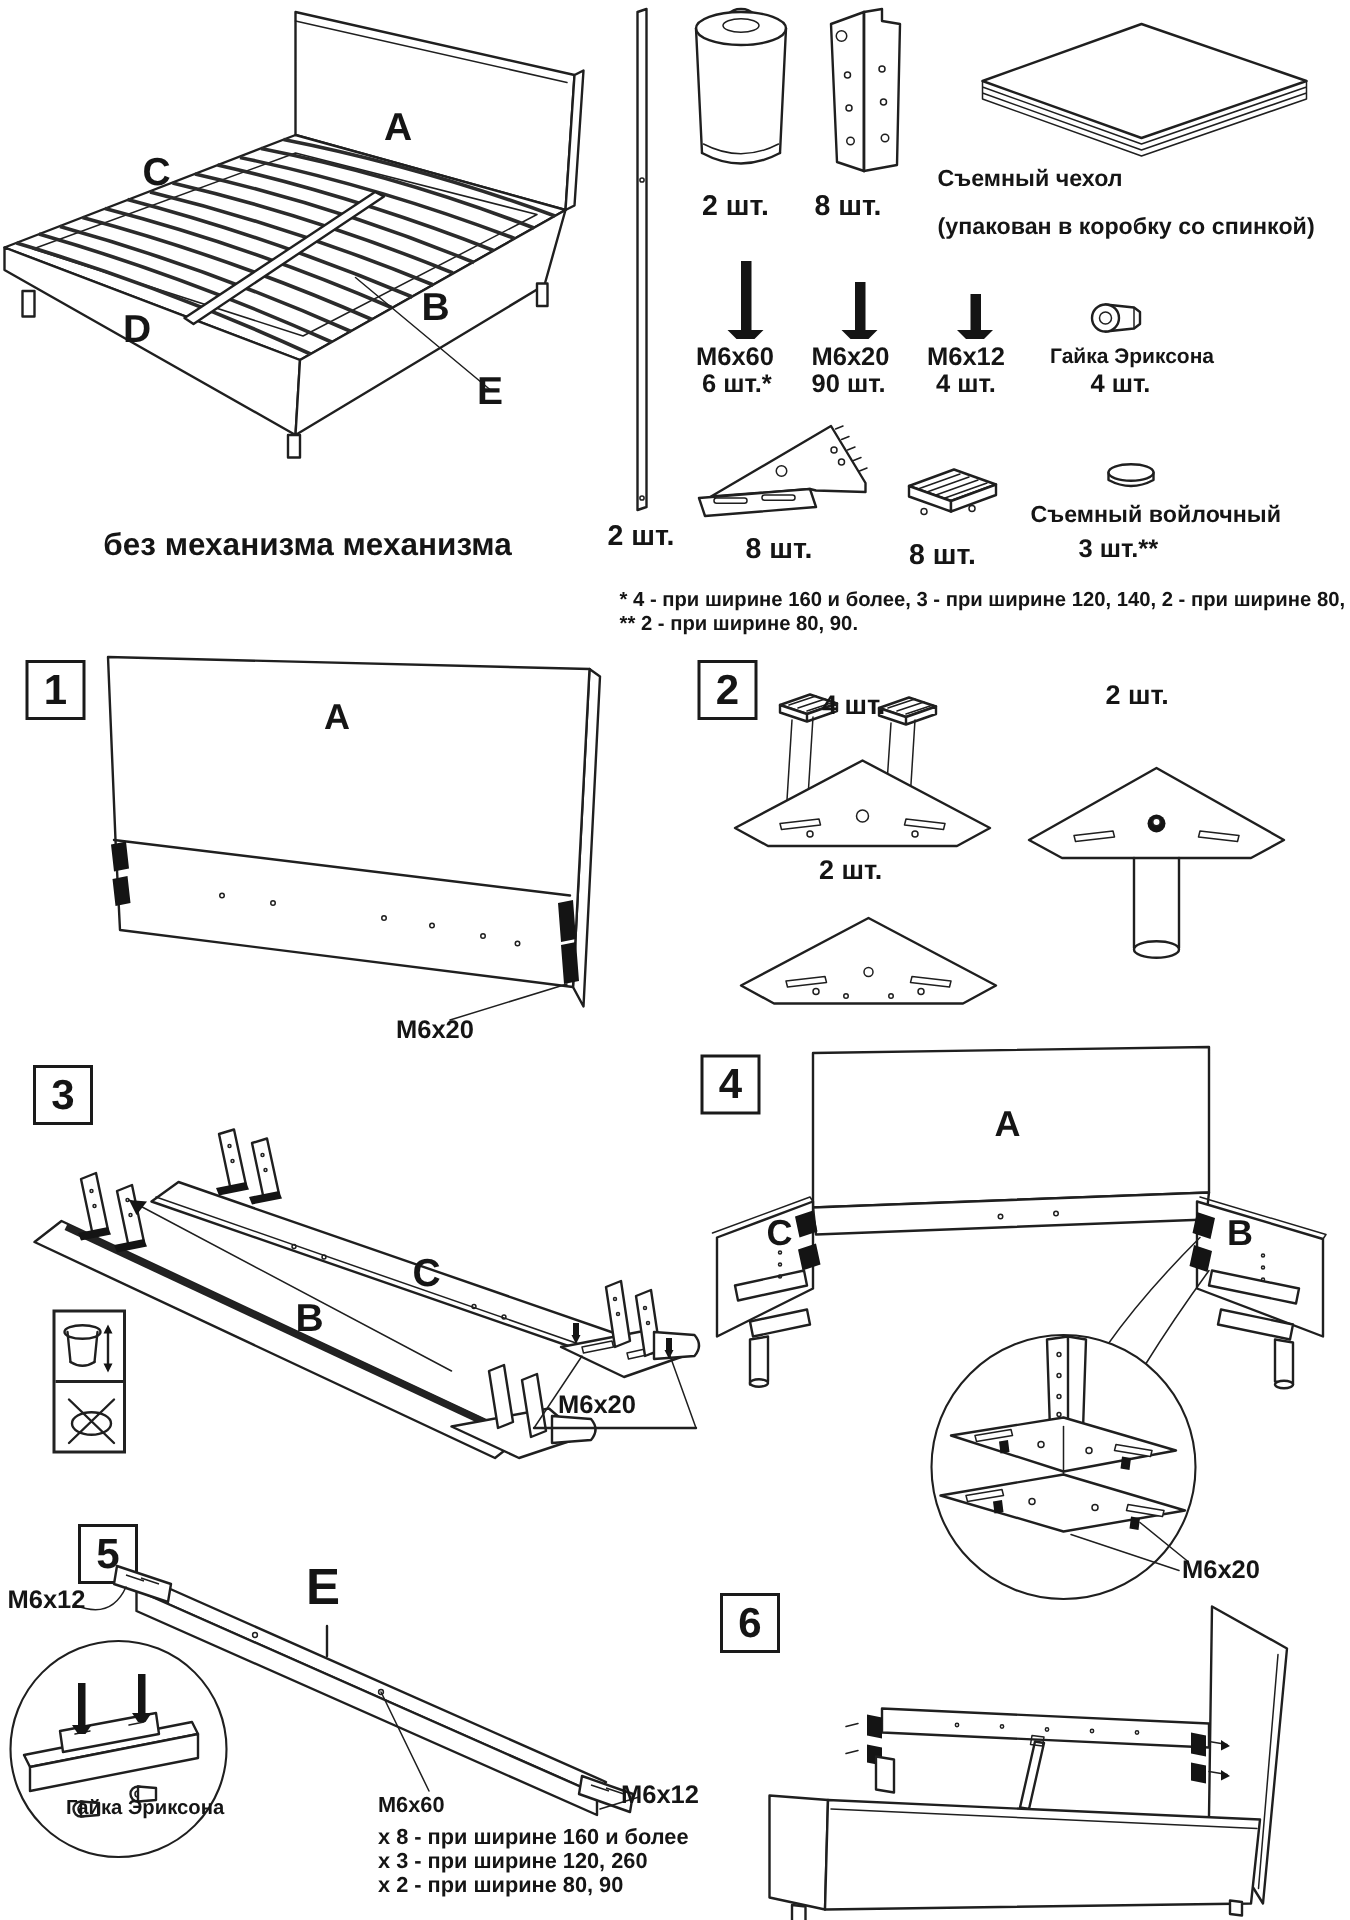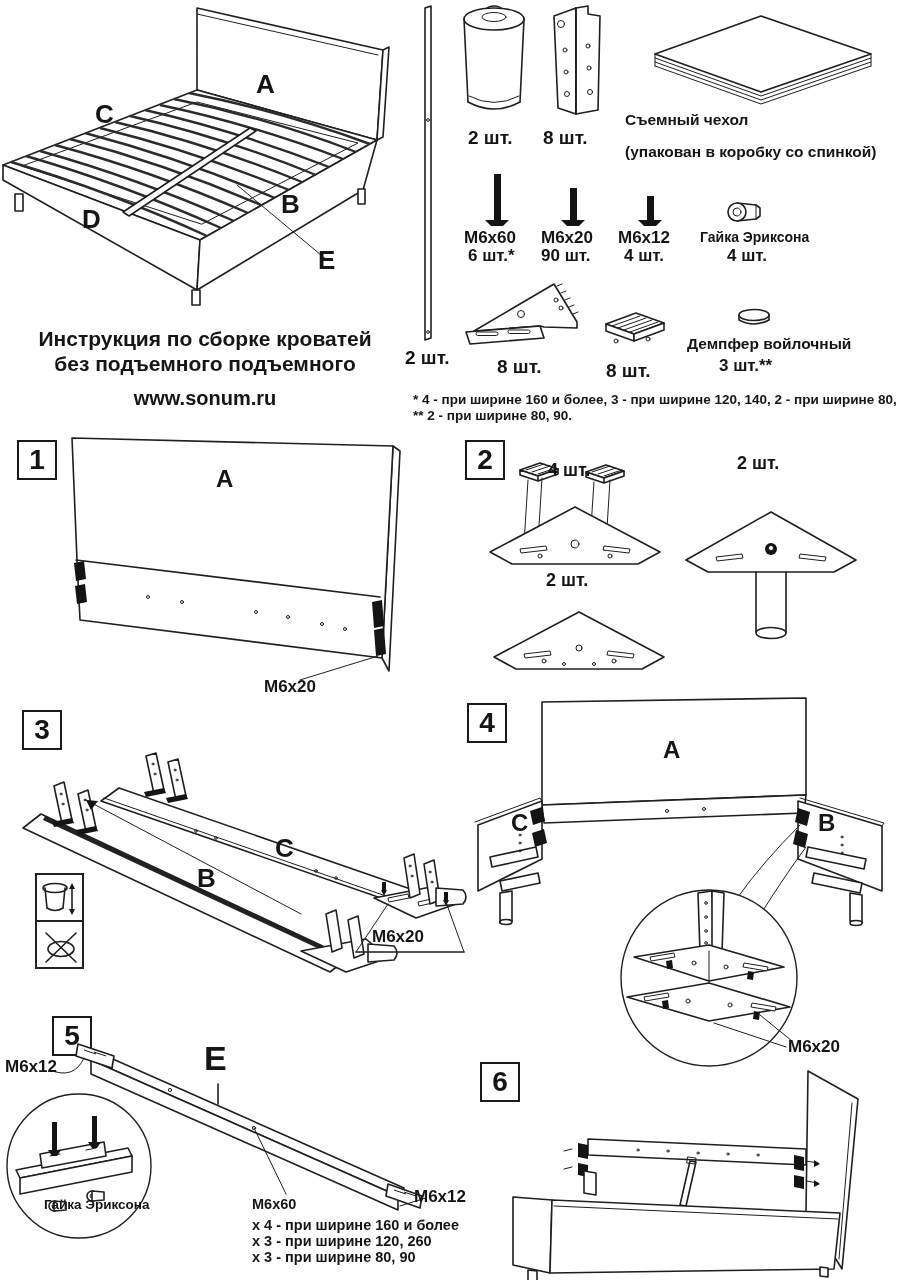--- a/index.html
+++ b/index.html
@@ -42,23 +42,21 @@
     <rect class="fw" x="192" y="290" width="8" height="15"></rect>
     <rect class="fw" x="358" y="189" width="7" height="15"></rect>
     <path class="tn" d="M237,185 L327,260"></path>
   </svg>
   <div class="lbl f26" style="left:256px;top:70px">A</div>
   <div class="lbl f26" style="left:95px;top:100px">C</div>
   <div class="lbl f26" style="left:281px;top:190px">B</div>
   <div class="lbl f26" style="left:82px;top:205px">D</div>
   <div class="lbl f26" style="left:318px;top:246px">E</div>
 
-  <div class="lbl f21 center" style="left:30px;top:328px;width:350px">Инструкция по сборке кроватей</div>
-  <div class="lbl f21 center" style="left:30px;top:353px;width:350px">без подъемного подъемного</div>
-  <div class="lbl f20 center" style="left:30px;top:388px;width:350px">www.sonum.ru</div>
+  <div class="lbl f21 center" style="left:30px;top:353px;width:350px">без механизма механизма</div>
 
   <svg style="left:416px;top:2px" width="26" height="344" viewBox="0 0 26 344">
     <path class="ln" d="M9,6 L9,338 M15,4 L15,336 M9,6 L15,4 M9,338 L15,336"></path>
     <circle class="tn" cx="12" cy="118" r="1.4"></circle>
       <circle class="tn" cx="12" cy="330" r="1.4"></circle>
   </svg>
   <div class="lbl f19" style="left:405px;top:348px">2 шт.</div>
 
   <svg style="left:460px;top:2px" width="68" height="120" viewBox="0 0 68 120">
     <path class="fw" d="M27,6 L41,6 L41,12 L27,12 Z"></path>
@@ -141,21 +139,21 @@
     <path class="fw" d="M34,24 L64,13 L64,20 L34,31 Z"></path>
     <circle class="tn" cx="16" cy="31" r="2"></circle>
       <circle class="tn" cx="48" cy="29" r="2"></circle>
   </svg>
   <div class="lbl f19" style="left:606px;top:361px">8 шт.</div>
 
   <svg style="left:736px;top:308px" width="36" height="22" viewBox="0 0 36 22">
     <path class="ln" d="M3,7 L3,12 Q18,20 33,12 L33,7"></path>
     <ellipse class="fw" cx="18" cy="7" rx="15" ry="5.5"></ellipse>
   </svg>
-  <div class="lbl f15" style="left:687px;top:336px">Демпфер войлочный</div>
+  <div class="lbl f15" style="left:687px;top:336px">Съемный войлочный</div>
   <div class="lbl f17" style="left:719px;top:357px">3 шт.**</div>
 
   <div class="lbl f13" style="left:413px;top:393px">* 4 - при ширине 160 и более, 3 - при ширине 120, 140, 2 - при ширине 80, 90.</div>
   <div class="lbl f13" style="left:413px;top:409px">** 2 - при ширине 80, 90.</div>
 
   <div class="stepbox" style="left:17px;top:440px">
       <span>1</span>
     </div>
   <svg style="left:60px;top:430px" width="350" height="255" viewBox="0 0 350 255">
     <path class="fw" d="M333,16 L340,21 L329,241 L322,228 Z"></path>
@@ -363,23 +361,23 @@
     <circle class="fw" cx="90" cy="158" r="5"></circle>
       <circle class="tn" cx="90" cy="158" r="2"></circle>
     <path class="fw" d="M90,153 L102,154 L102,162 L90,163 Z"></path>
   </svg>
   <div class="lbl f17" style="left:5px;top:1058px">M6x12</div>
   <div class="lbl f34" style="left:204px;top:1040px">E</div>
   <div class="lbl f13" style="left:44px;top:1198px">Гайка Эриксона</div>
   <div class="lbl f17" style="left:414px;top:1188px">M6x12</div>
   <div class="note" style="left:252px;top:1196px">
     <div style="margin-bottom:5px">M6x60</div>
-    <div>х 4 - при ширине 160 и более</div>
+    <div>х 8 - при ширине 160 и более</div>
     <div>х 3 - при ширине 120, 260</div>
-    <div>х 3 - при ширине 80, 90</div>
+    <div>х 2 - при ширине 80, 90</div>
   </div>
 
   <div class="stepbox" style="left:480px;top:1062px">
       <span>6</span>
     </div>
   <svg style="left:468px;top:1063px" width="428" height="215" viewBox="0 0 428 215">
     <path class="fw" d="M340,8 L390,36 L374,206 L338,148 Z"></path>
     <path class="tn" d="M384,40 L371,196"></path>
     <path class="fw" d="M120,76 L338,86 L338,102 L120,92 Z"></path>
     <circle class="tn" cx="170" cy="87" r="1.1"></circle>

